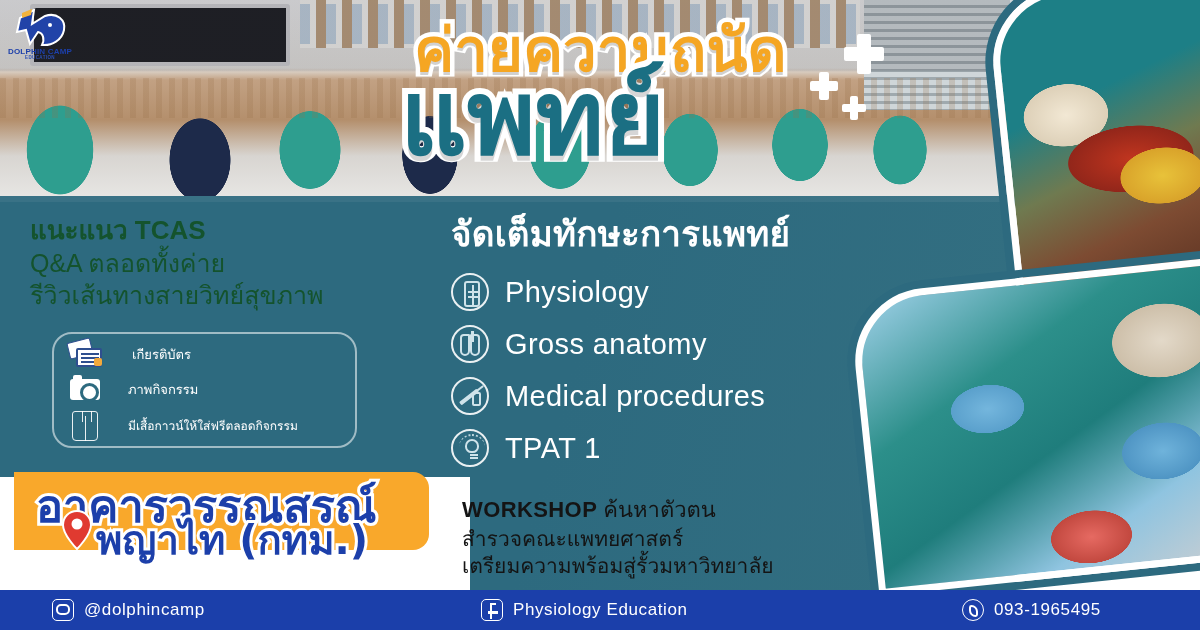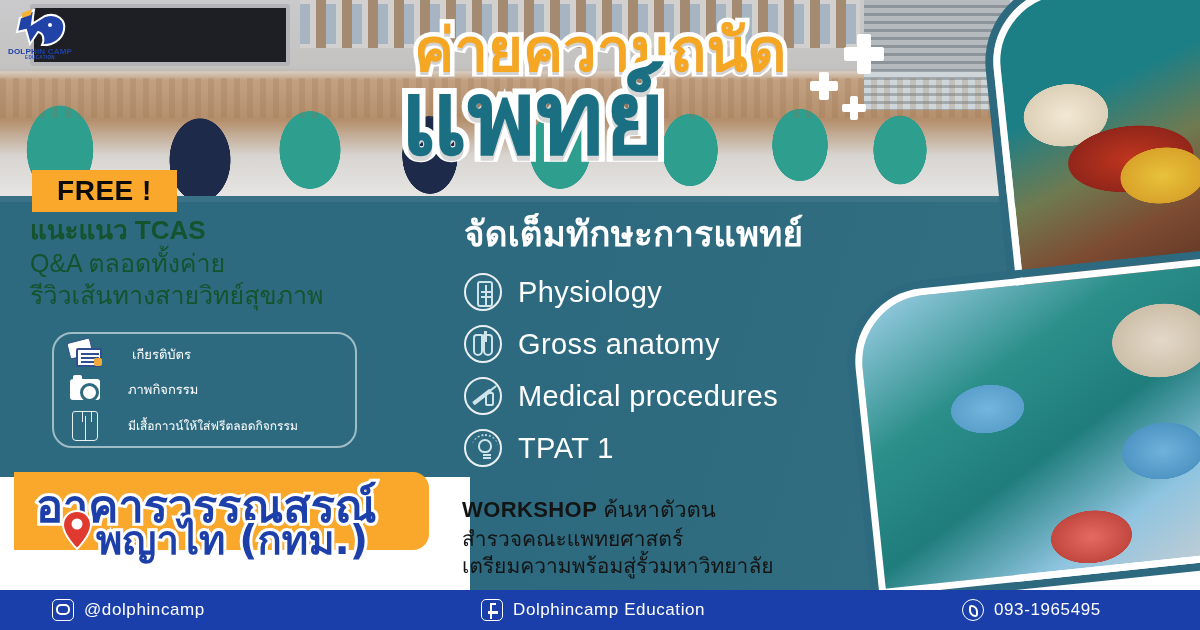--- a/index.html
+++ b/index.html
@@ -134,21 +134,21 @@
 
   .ic-cam{ position:absolute; left:6px; top:6px; width:30px; height:21px; background:#fff; border-radius:3px; }
   .ic-cam::before{ content:""; position:absolute; left:10px; top:4px; width:13px; height:13px; border:3px solid #2d6a7f; border-radius:50%; }
   .ic-cam::after{ content:""; position:absolute; left:3px; top:-4px; width:9px; height:5px; background:#fff; border-radius:2px 2px 0 0; }
 
   .ic-coat{ position:absolute; left:8px; top:2px; width:26px; height:30px; border:1.6px solid rgba(255,255,255,.9); border-radius:3px 3px 4px 4px; }
   .ic-coat::before{ content:""; position:absolute; left:9px; top:-1px; width:8px; height:11px; border-left:1.6px solid rgba(255,255,255,.9); border-right:1.6px solid rgba(255,255,255,.9); transform:skewX(0deg); }
   .ic-coat::after{ content:""; position:absolute; left:11.5px; top:4px; width:1.6px; height:25px; background:rgba(255,255,255,.9); }
 
   
-  .skills{ position:absolute; left:464px; top:206px; width:420px; }
+  .skills{ position:absolute; left:451px; top:206px; width:420px; }
   .skills-h{
     color:#fff; font-size:35px; font-weight:bold; letter-spacing:.2px; white-space:nowrap;
   }
   .skill{ display:flex; align-items:center; margin-top:10px; height:42px; }
   .skill .si{
     width:38px; height:38px; border:2px solid rgba(255,255,255,.9); border-radius:50%;
     position:relative; flex:0 0 38px; margin-right:16px;
   }
   .skill .sl{ color:#ffffff; font-size:29px; letter-spacing:.4px; white-space:nowrap; }
 
@@ -270,21 +270,20 @@
     </div>
   <div class="cross c2">
       <i class="cross-h"></i>
       <b class="cross-v"></b>
     </div>
   <div class="cross c3">
       <i class="cross-h"></i>
       <b class="cross-v"></b>
     </div>
 
-  <div class="free-badge">FREE !</div>
 
   <div class="left-copy">
     <div class="lc-1">แนะแนว TCAS</div>
     <div class="lc-2">Q&amp;A ตลอดทั้งค่าย</div>
     <div class="lc-3">รีวิวเส้นทางสายวิทย์สุขภาพ</div>
   </div>
 
   <div class="perks">
     <div class="perk p1">
       <span class="pi">
@@ -368,21 +367,21 @@
     <div class="f-item line">
       <span class="f-ic">
           <i class="gl-line"></i>
         </span>
       <span class="f-lb">@dolphincamp</span>
     </div>
     <div class="f-item fb">
       <span class="f-ic">
           <i class="gl-fb"></i>
         </span>
-      <span class="f-lb">Dolphincamp Education</span>
+      <span class="f-lb">Physiology Education</span>
     </div>
     <div class="f-item tel">
       <span class="f-ic round">
           <i class="gl-tel"></i>
         </span>
       <span class="f-lb">093-1965495</span>
     </div>
   </div>
 
 </div>

